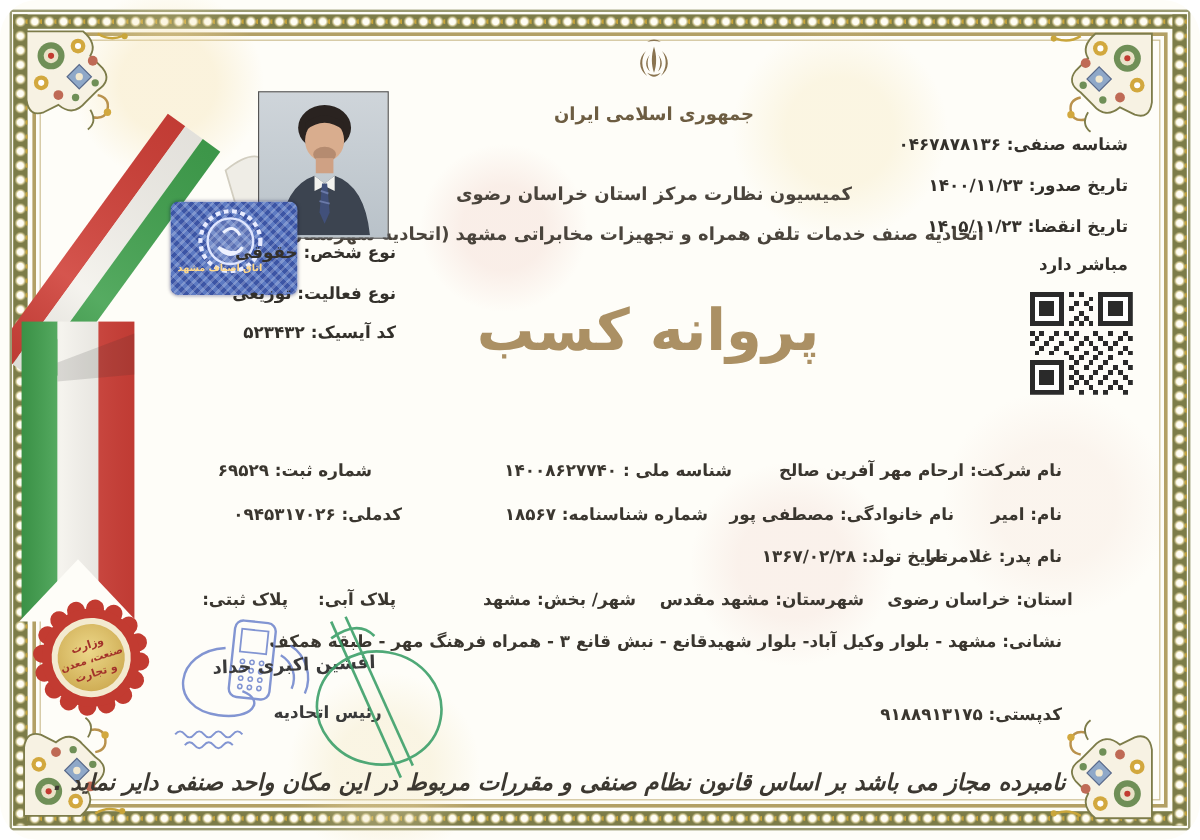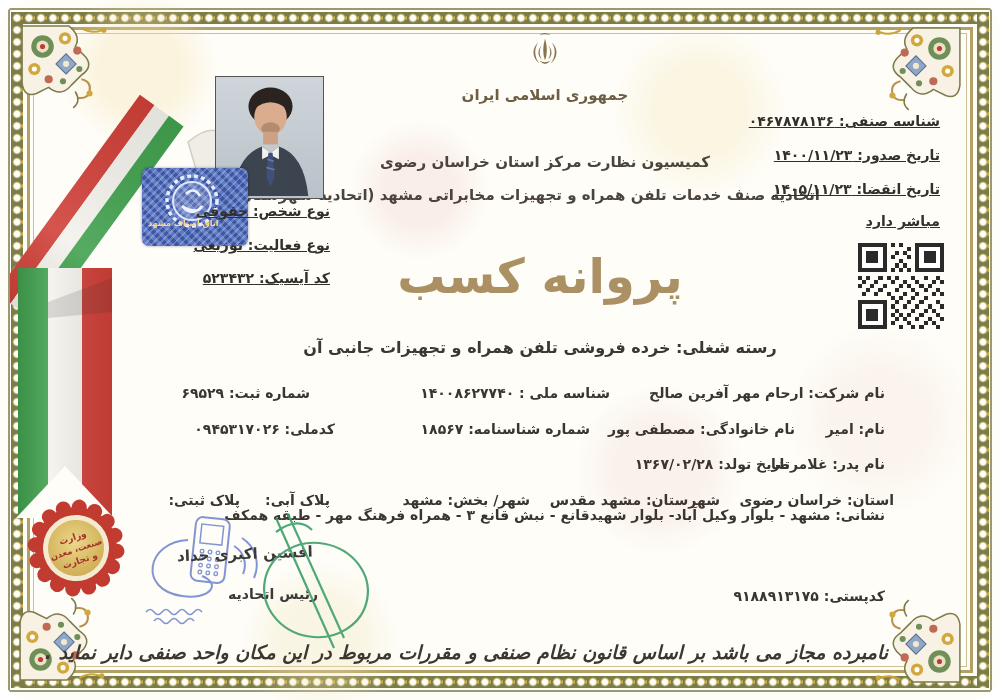--- a/index.html
+++ b/index.html
@@ -23,21 +23,21 @@
   .pearl.bot{left:11px;right:11px;bottom:12px;height:12px;}
   .pearl.lft{left:11px;top:12px;bottom:12px;width:12px;}
   .pearl.rgt{right:11px;top:12px;bottom:12px;width:12px;}
   .frame-b{position:absolute;inset:27px;border:3px solid #b3a065;}
   .frame-c{position:absolute;inset:33px;border:1px solid #cdbf93;}
   .abs{position:absolute;}
   .t{position:absolute;white-space:nowrap;}
   .hdr1{font-size:15px;color:#6d5d42;font-weight:bold;}
   .hdr2{font-size:17px;color:#413b31;font-weight:bold;}
   .hdr3{font-size:15px;color:#4a443c;font-weight:bold;}
-  .meta{font-size:14px;font-weight:bold;color:#33302b;text-decoration:underline;}
+  .meta{font-size:14px;font-weight:bold;color:#33302b;}
   .title{font-size:48px;font-weight:bold;color:#ab9064;text-align:center;}
   .subtitle{font-size:16px;font-weight:bold;color:#3c3831;text-align:center;}
   .fld{font-size:14px;font-weight:600;color:#3a362f;}
   .foot{font-size:19px;font-weight:bold;font-style:italic;color:#3c3831;}
   .sig-name{font-size:15px;font-weight:bold;color:#3a3a3a;transform:rotate(-2deg);}
   .sig-role{font-size:14px;font-weight:bold;color:#3a3a3a;}
   .photo{position:absolute;left:215px;top:76px;width:107px;height:121px;
          border:1px solid #555;background:linear-gradient(#cfd5da,#b9c2c9);}
   .holo{position:absolute;left:142px;top:168px;width:106px;height:78px;border-radius:7px;
         background:
@@ -179,41 +179,40 @@
     <rect x="14" y="0" width="7" height="7"></rect>
       <rect x="15" y="1" width="5" height="5" fill="#fff"></rect>
       <rect x="16" y="2" width="3" height="3"></rect>
     <rect x="0" y="14" width="7" height="7"></rect>
       <rect x="1" y="15" width="5" height="5" fill="#fff"></rect>
       <rect x="2" y="16" width="3" height="3"></rect>
     <path d="M8 0h1v1h-1zM10 0h1v1h-1zM12 1h1v1h-1zM9 2h1v1h-1zM11 2h1v1h-1zM8 3h1v1h-1zM12 3h1v1h-1zM10 4h1v1h-1zM9 5h1v1h-1zM11 5h1v1h-1zM8 6h1v1h-1zM10 6h1v1h-1zM12 6h1v1h-1zM0 8h1v1h-1zM2 8h1v1h-1zM5 8h1v1h-1zM7 8h1v1h-1zM9 8h1v1h-1zM13 8h1v1h-1zM16 8h1v1h-1zM19 8h1v1h-1zM1 9h1v1h-1zM4 9h1v1h-1zM8 9h1v1h-1zM11 9h1v1h-1zM14 9h1v1h-1zM18 9h1v1h-1zM20 9h1v1h-1zM0 10h1v1h-1zM3 10h1v1h-1zM6 10h1v1h-1zM10 10h1v1h-1zM12 10h1v1h-1zM15 10h1v1h-1zM17 10h1v1h-1zM2 11h1v1h-1zM5 11h1v1h-1zM9 11h1v1h-1zM13 11h1v1h-1zM16 11h1v1h-1zM19 11h1v1h-1zM1 12h1v1h-1zM4 12h1v1h-1zM7 12h1v1h-1zM11 12h1v1h-1zM14 12h1v1h-1zM18 12h1v1h-1zM20 12h1v1h-1zM8 13h1v1h-1zM10 13h1v1h-1zM13 13h1v1h-1zM16 13h1v1h-1zM9 14h1v1h-1zM12 14h1v1h-1zM15 14h1v1h-1zM19 14h1v1h-1zM8 15h1v1h-1zM11 15h1v1h-1zM14 15h1v1h-1zM17 15h1v1h-1zM20 15h1v1h-1zM9 16h1v1h-1zM13 16h1v1h-1zM16 16h1v1h-1zM18 16h1v1h-1zM8 17h1v1h-1zM10 17h1v1h-1zM12 17h1v1h-1zM15 17h1v1h-1zM19 17h1v1h-1zM9 18h1v1h-1zM11 18h1v1h-1zM14 18h1v1h-1zM17 18h1v1h-1zM20 18h1v1h-1zM8 19h1v1h-1zM12 19h1v1h-1zM16 19h1v1h-1zM18 19h1v1h-1zM10 20h1v1h-1zM13 20h1v1h-1zM15 20h1v1h-1zM19 20h1v1h-1z"></path>
   </svg>
 
   <div class="t title" style="left:330px;top:248px;width:420px">پروانه کسب</div>
-  <div class="t subtitle" style="left:280px;top:338px;width:520px">رسته شغلی: خرده فروشی تلفن همراه و تجهیزات جانبی آن</div>
 
   <div class="t fld" style="right:115px;top:385px">نام شرکت: ارحام مهر آفرین صالح</div>
   <div class="t fld" style="right:390px;top:385px">شناسه ملی : ۱۴۰۰۸۶۲۷۷۴۰</div>
   <div class="t fld" style="right:690px;top:385px">شماره ثبت: ۶۹۵۲۹</div>
 
   <div class="t fld" style="right:115px;top:421px">نام: امیر</div>
   <div class="t fld" style="right:205px;top:421px">نام خانوادگی: مصطفی پور</div>
   <div class="t fld" style="right:410px;top:421px">شماره شناسنامه: ۱۸۵۶۷</div>
   <div class="t fld" style="right:665px;top:421px">کدملی: ۰۹۴۵۳۱۷۰۲۶</div>
 
   <div class="t fld" style="right:115px;top:456px">نام پدر: غلامرضا</div>
   <div class="t fld" style="right:210px;top:456px">تاریخ تولد: ۱۳۶۷/۰۲/۲۸</div>
 
   <div class="t fld" style="right:106px;top:492px">استان: خراسان رضوی</div>
   <div class="t fld" style="right:280px;top:492px">شهرستان: مشهد مقدس</div>
   <div class="t fld" style="right:470px;top:492px">شهر/ بخش: مشهد</div>
   <div class="t fld" style="right:670px;top:492px">پلاک آبی:</div>
   <div class="t fld" style="right:760px;top:492px">پلاک ثبتی:</div>
 
-  <div class="t fld" style="right:115px;top:507px">نشانی: مشهد - بلوار وکیل آباد- بلوار شهیدقانع - نبش قانع ۳ - همراه فرهنگ مهر - طبقه همکف</div>
+  <div class="t fld" style="right:115px;top:527px">نشانی: مشهد - بلوار وکیل آباد- بلوار شهیدقانع - نبش قانع ۳ - همراه فرهنگ مهر - طبقه همکف</div>
   <div class="t fld" style="right:115px;top:588px">کدپستی: ۹۱۸۸۹۱۳۱۷۵</div>
 
   <svg class="abs" style="left:26px;top:498px" width="100" height="100" viewBox="0 0 100 100">
     <defs>
         <radialGradient id="gold" cx=".5" cy=".4" r=".8">
       <stop offset="0" stop-color="#ecd789"></stop>
           <stop offset="1" stop-color="#c6a044"></stop>
     </radialGradient>
       </defs>
     <g transform="rotate(-18 50 50)">

